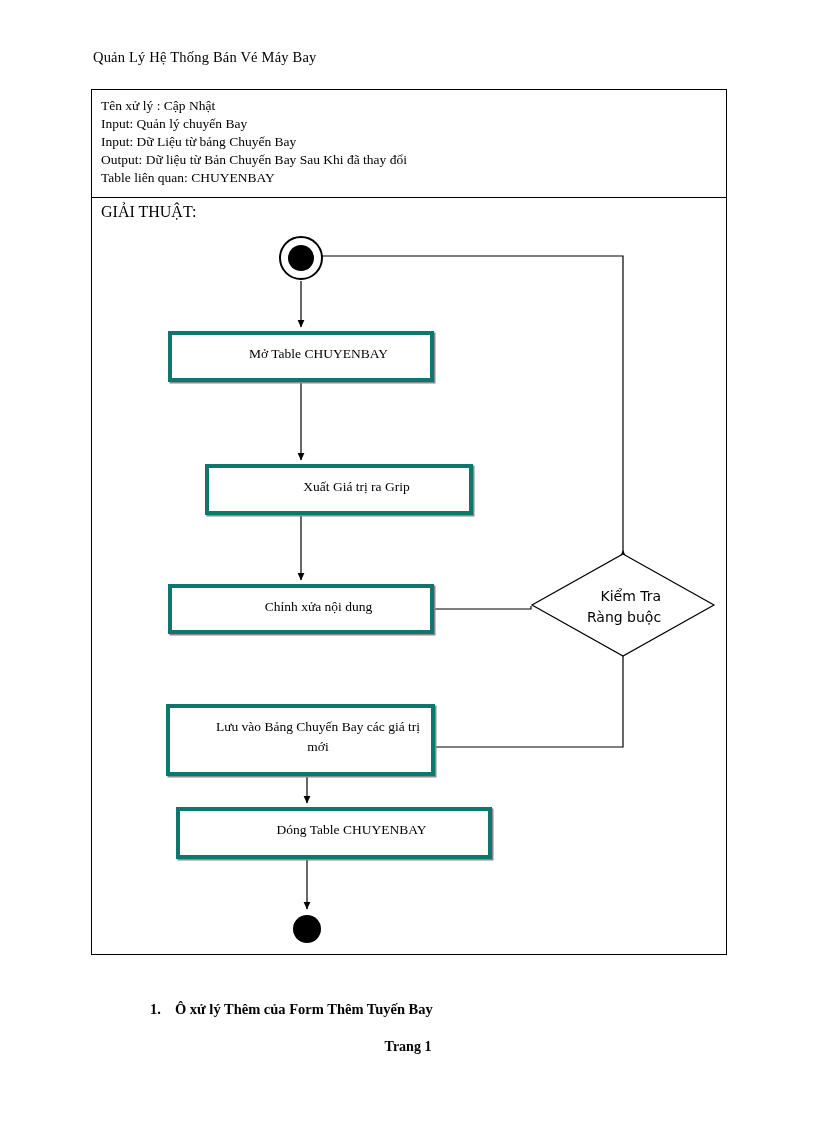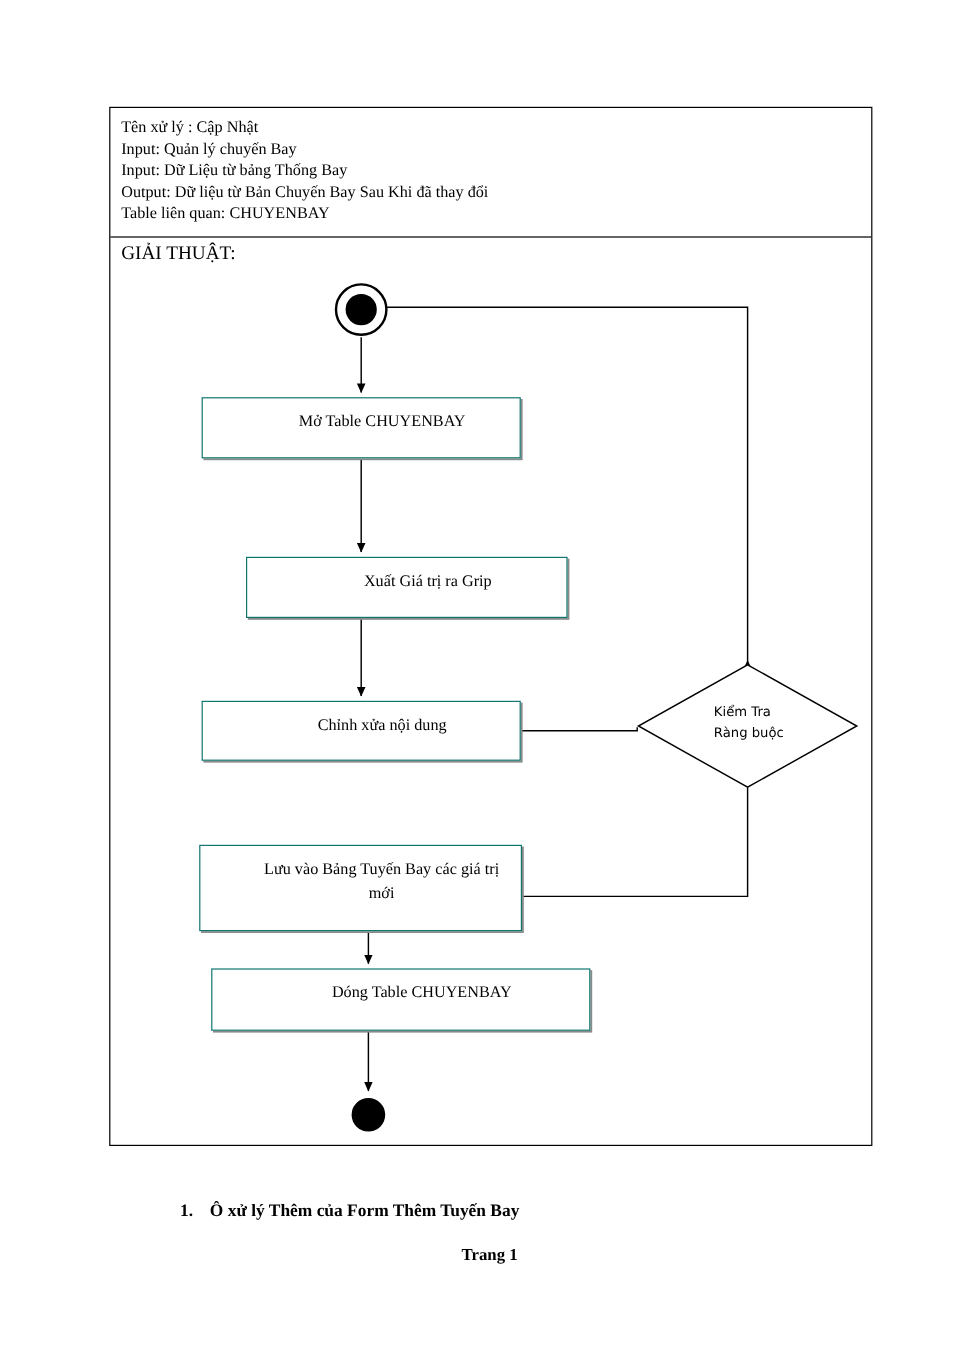--- a/index.html
+++ b/index.html
@@ -76,21 +76,21 @@
     position: absolute;
     left: 0;
     top: 0;
     width: 636px;
     height: 866px;
     pointer-events: none;
   }
 
   .node-box {
     position: absolute;
-    border: 1px solid #0f766e;
+    border: 4px solid #0f766e;
     box-sizing: border-box;
     background: #ffffff;
     display: flex;
     align-items: flex-start;
     justify-content: center;
     text-align: center;
     font-size: 13.5px;
     line-height: 1.45;
     padding-top: 9px;
     box-shadow: 1.5px 1.5px 0 0 #8a8a8a;
@@ -122,23 +122,23 @@
   .end-node {
     position: absolute;
     width: 28px;
     height: 28px;
     border-radius: 50%;
     background: #000000;
   }
 
   .diamond-label {
     position: absolute;
-    text-align: left;
+    text-align: right;
     font-family: "DejaVu Sans", sans-serif;
-    font-size: 11px;
+    font-size: 14px;
     line-height: 1.5;
     white-space: nowrap;
   }
 
   .footer-item {
     position: absolute;
     left: 150px;
     top: 1001px;
     font-size: 14.5px;
     font-weight: bold;
@@ -154,27 +154,28 @@
     text-align: center;
     font-size: 14px;
     font-weight: bold;
   }
 </style>
 </head>
 <body>
 
 <div id="page">
 
+  <div class="doc-title">Quản Lý Hệ Thống Bán Vé Máy Bay</div>
 
   <div class="frame">
 
     <div class="header-block">
       <div class="header-line l0">Tên xử lý : Cập Nhật</div>
       <div class="header-line l1">Input:  Quản lý chuyến Bay</div>
-      <div class="header-line l2">Input:  Dữ Liệu từ bảng Thống Bay</div>
+      <div class="header-line l2">Input:  Dữ Liệu từ bảng Chuyến Bay</div>
       <div class="header-line l3">Output: Dữ liệu từ Bản Chuyến Bay Sau Khi đã thay đổi</div>
       <div class="header-line l4">Table liên quan: CHUYENBAY</div>
     </div>
 
     <div class="algo-label">GIẢI THUẬT:</div>
 
     <svg class="canvas" viewBox="0 0 636 866" width="636" height="866">
       <defs>
         <marker id="arrowhead" markerWidth="9" markerHeight="9" refX="7.5" refY="3.6" orient="auto" markerUnits="userSpaceOnUse">
           <path d="M0,0 L8,3.6 L0,7.2 Z" fill="#000000"></path>
@@ -214,21 +215,21 @@
     <div class="node-box" style="left:76px; top:494px; width:266px; height:50px;">
       <span>Chỉnh xửa nội dung</span>
     </div>
 
     <div class="diamond-label" style="left:532px; top:496px; transform:translateX(-50%);">
       <div>Kiểm Tra</div>
       <div>Ràng buộc</div>
     </div>
 
     <div class="node-box" style="left:74px; top:614px; width:269px; height:72px;">
-      <span>Lưu vào Bảng Tuyến Bay các giá trị mới</span>
+      <span>Lưu vào Bảng Chuyến Bay các giá trị mới</span>
     </div>
 
     <div class="node-box" style="left:84px; top:717px; width:316px; height:52px;">
       <span>Dóng Table CHUYENBAY</span>
     </div>
 
     <div class="end-node" style="left:201px; top:825px;"></div>
 
   </div>
 

